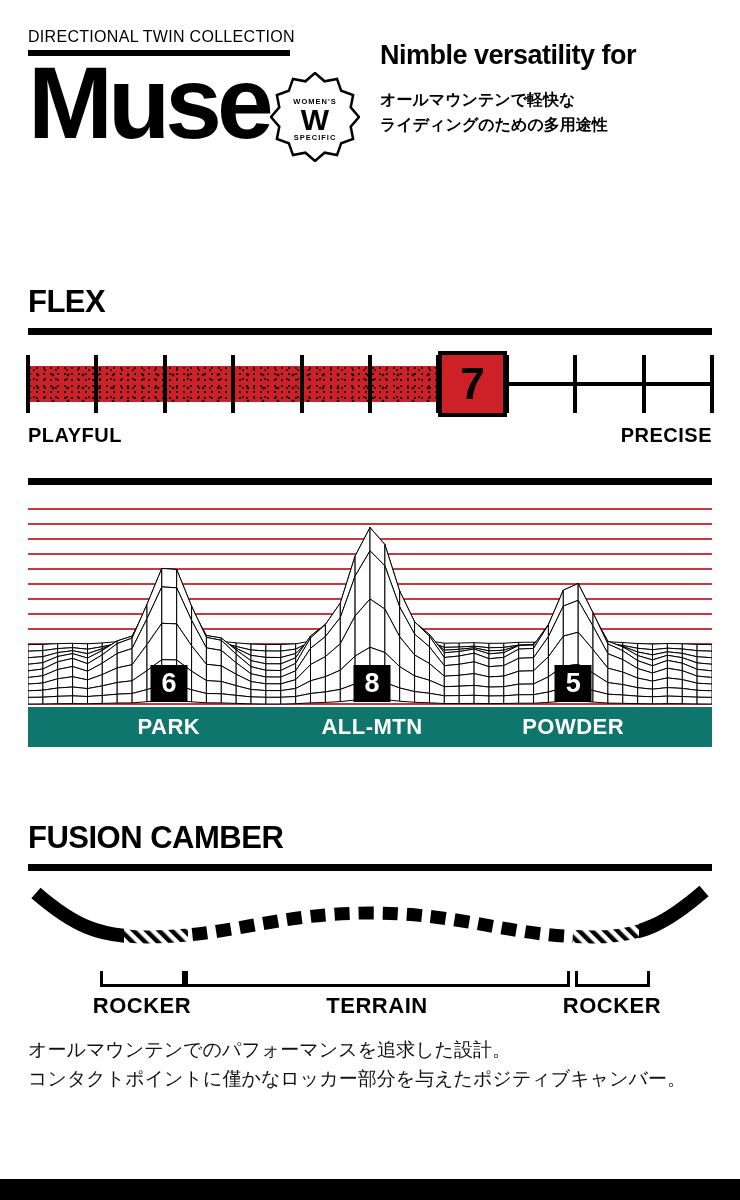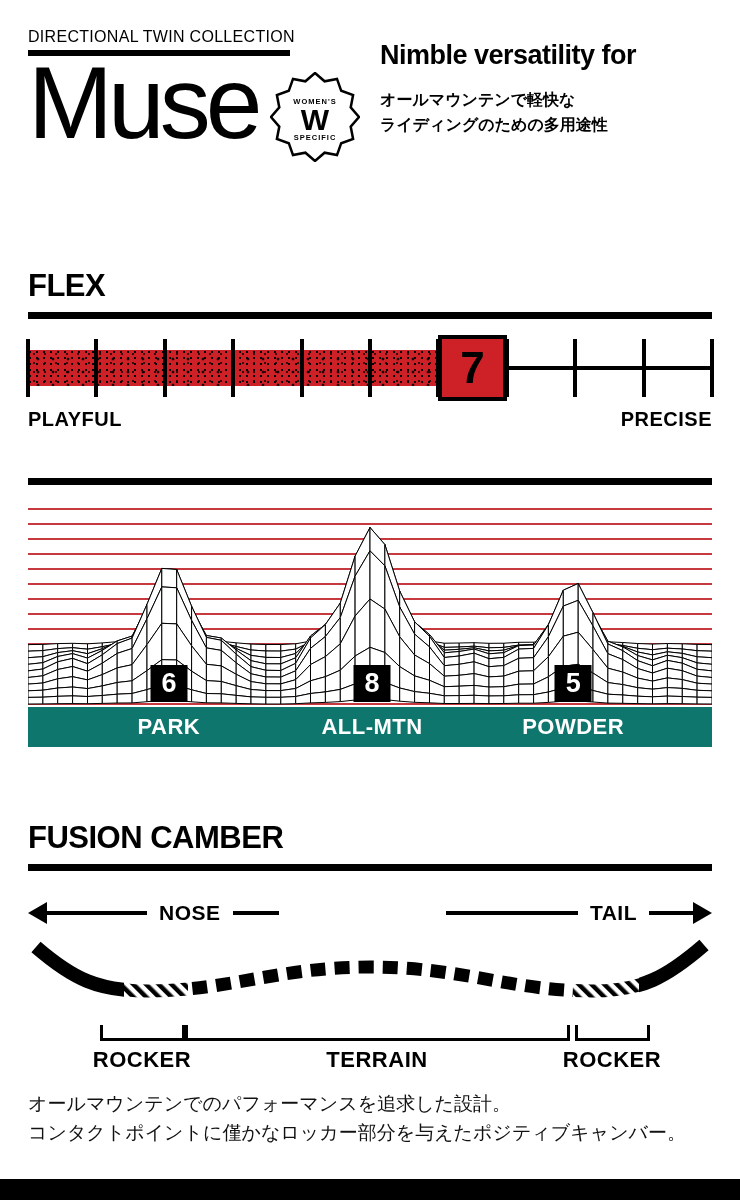--- a/index.html
+++ b/index.html
@@ -7,29 +7,29 @@
   body{font-family:"Liberation Sans","DejaVu Sans",sans-serif;background:#fff;color:#000;position:relative;overflow:hidden}
   #page{position:absolute;inset:0;background:#fff}
   .sec{position:absolute;left:28px;width:684px}
   h2{font-size:31px;font-weight:900;letter-spacing:-0.5px}
   .rule{height:7px;background:#000;margin-top:8px}
 
   
   .header{top:28px;height:220px}
   .collection{font-size:16px;font-weight:400;letter-spacing:0.3px}
   .collection-rule{width:262px;height:6px;background:#000;margin-top:4px}
-  .muse-title{font-size:102px;font-weight:400;letter-spacing:-5px;line-height:1;margin-top:-4px}
+  .muse-title{font-size:102px;font-weight:700;letter-spacing:-5px;line-height:1;margin-top:-4px}
   .badge{position:absolute;left:242px;top:44px}
   .badge text{font-family:"Liberation Sans","DejaVu Sans",sans-serif}
   .header-right{position:absolute;left:352px;top:12px;width:334px}
   .tagline{font-size:27px;font-weight:800;line-height:1.14;letter-spacing:-0.5px}
   .tagline-jp{margin-top:16px;font-size:16px;font-weight:700;line-height:1.6}
 
   
-  .flex-sec{top:268px}
+  .flex-sec{top:284px}
   .flex-meter{position:relative;margin-top:16px;height:66px}
   .flex-axis{position:absolute;left:0;right:0;top:31px;height:4px;background:#000}
   .tick{position:absolute;top:4px;height:58px;width:4px;background:#000;transform:translateX(-50%);z-index:2}
   .flex-fill{position:absolute;left:0;top:15px;height:36px;z-index:1;
     background-color:var(--accent,#cd2127);
     background-image:
       radial-gradient(circle at 2px 2px,rgba(0,0,0,.95) 1px,transparent 1.4px),
       radial-gradient(circle at 6px 4px,rgba(0,0,0,.7) 1px,transparent 1.3px),
       radial-gradient(circle at 10px 9px,rgba(0,0,0,.85) 1.2px,transparent 1.7px);
     background-size:7px 6px,11px 9px,15px 13px}
@@ -551,31 +551,20 @@
       <span class="tlabel" style="left: 140.904px;">PARK</span>
       <span class="tlabel" style="left: 344.052px;">ALL-MTN</span>
       <span class="tlabel" style="left: 545.148px;">POWDER</span>
     </div>
   </div>
 
   <div class="sec camber-sec">
     <h2>FUSION CAMBER</h2>
     <div class="rule"></div>
 
-    <div class="arrow-row">
-      <span class="ah ah-left"></span>
-      <span class="aline al-1"></span>
-      <span class="alabel">NOSE</span>
-      <span class="aline al-2"></span>
-      <span class="agap"></span>
-      <span class="aline al-3"></span>
-      <span class="alabel">TAIL</span>
-      <span class="aline al-4"></span>
-      <span class="ah ah-right"></span>
-    </div>
 
     <svg class="camber-svg" width="684" height="92" viewBox="0 0 684 92" xmlns="http://www.w3.org/2000/svg" xmlns:xlink="http://www.w3.org/1999/xlink">
       <defs>
         <path id="camPath" d="M8,14 C45,46 70,58 120,58 C200,58 250,34 342,34 C434,34 484,58 564,58 C614,58 639,44 676,12" fill="none"></path>
         <pattern id="hatch" width="9" height="9" patternUnits="userSpaceOnUse" patternTransform="rotate(-45)">
           <rect width="9" height="9" fill="#fff"></rect>
           <rect width="4.5" height="9" fill="#000"></rect>
         </pattern>
         <clipPath id="clipSolid">
             <rect x="0" y="0" width="96" height="92"></rect>

